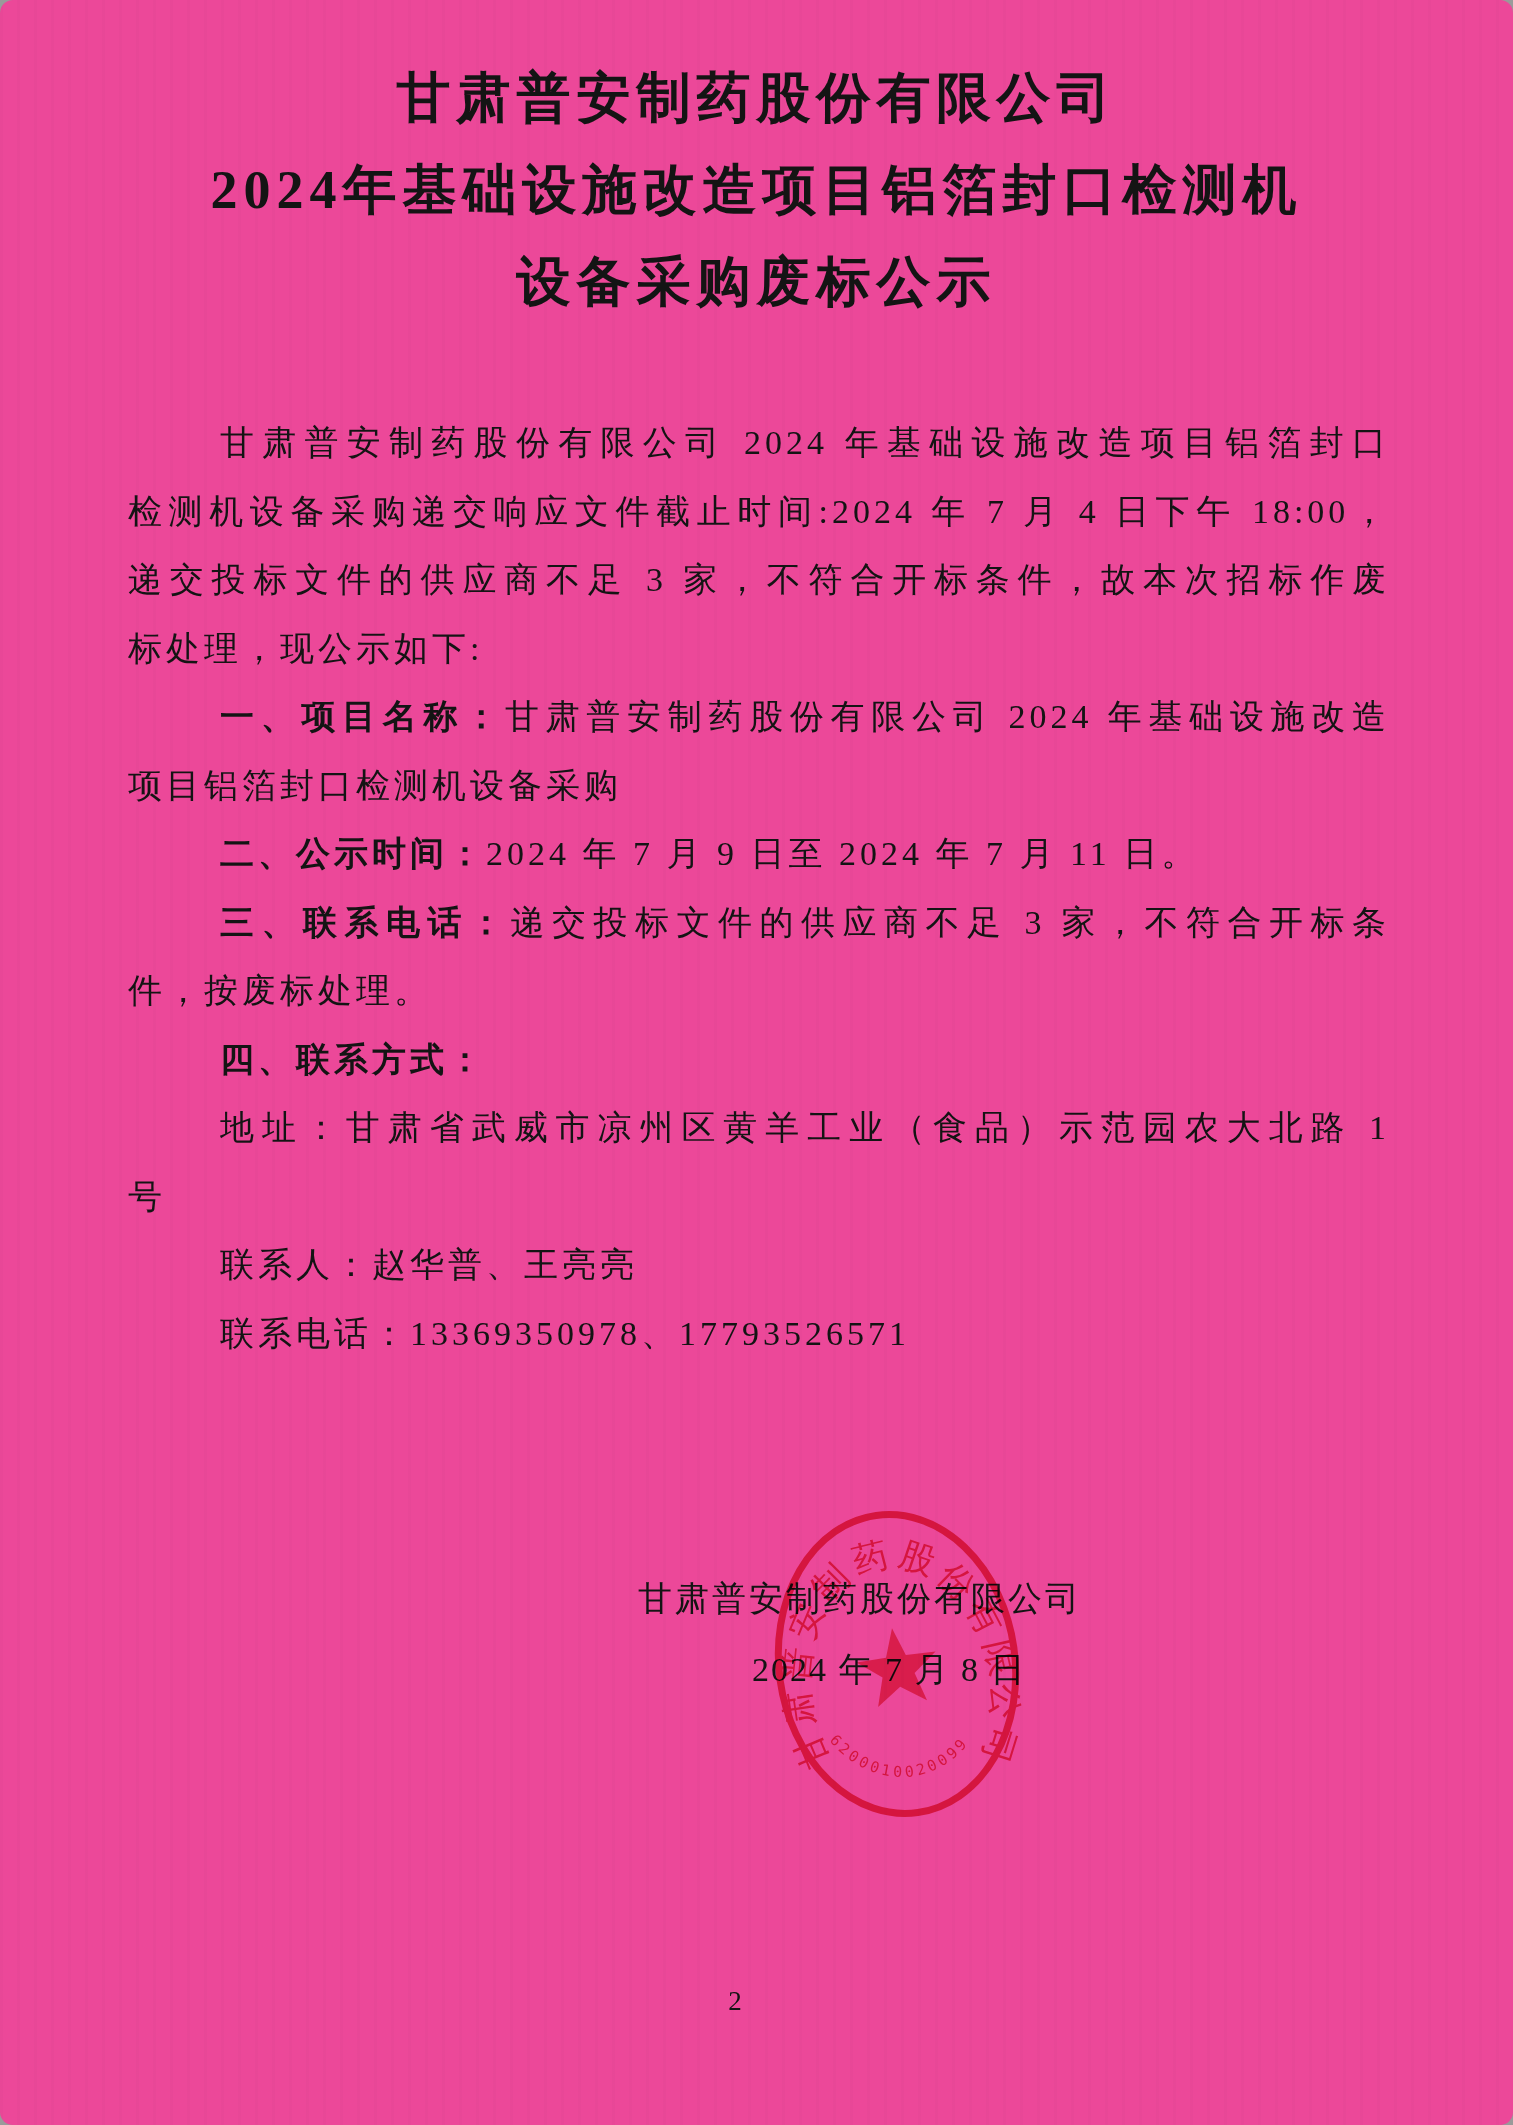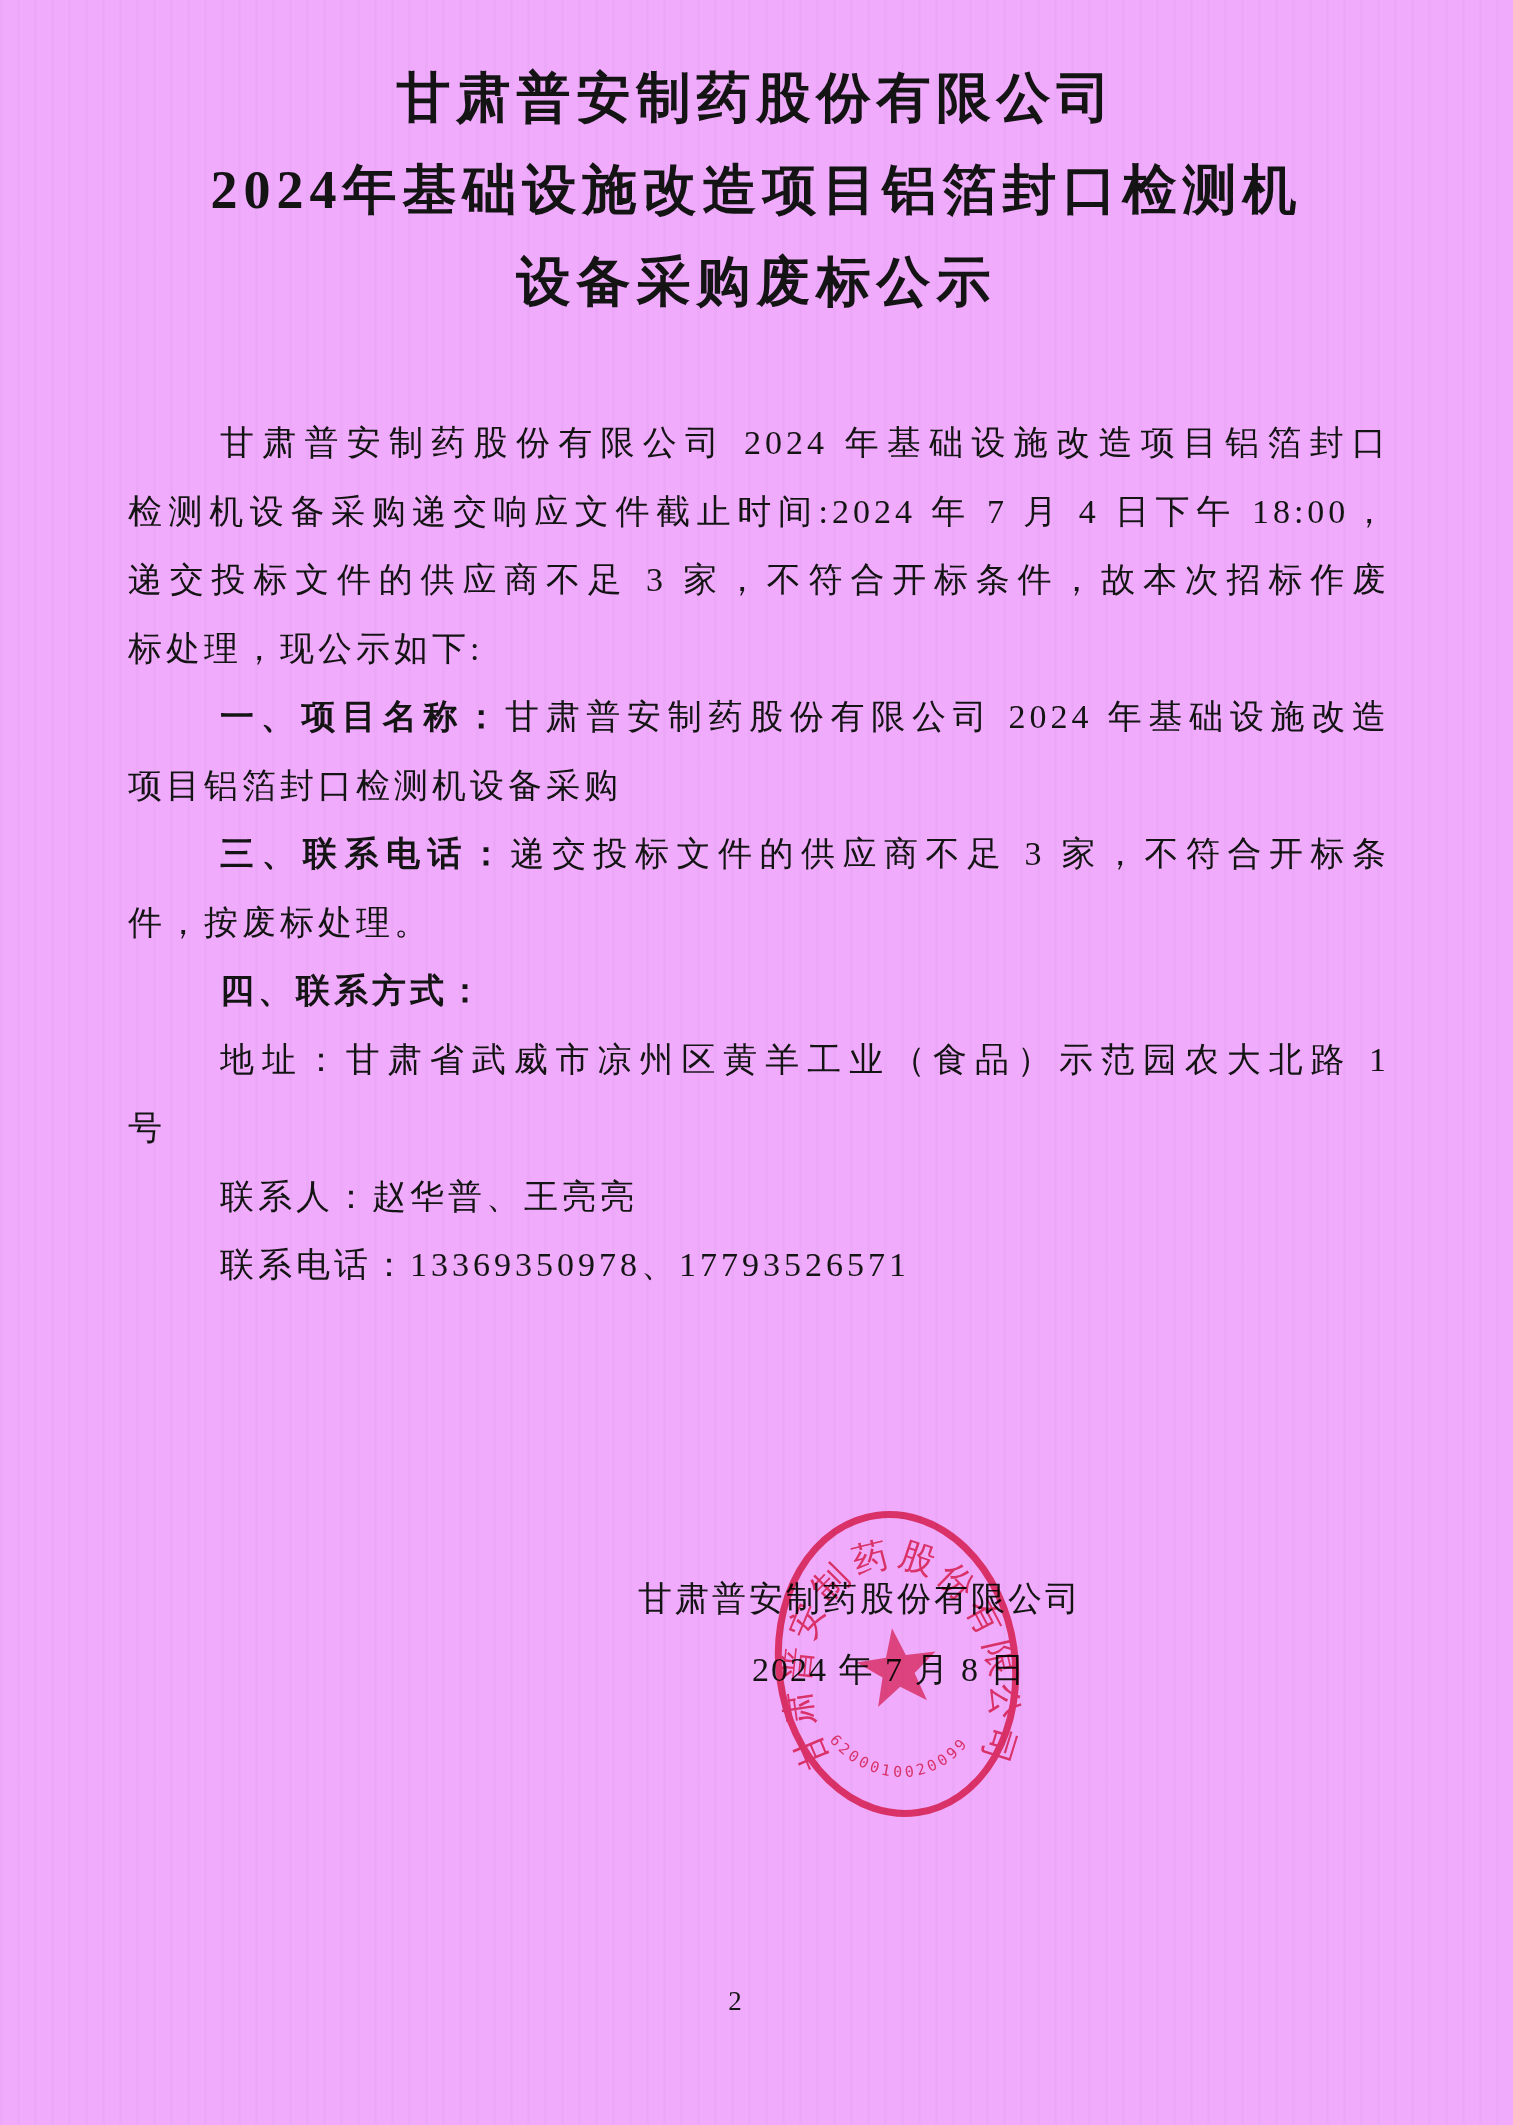--- a/index.html
+++ b/index.html
@@ -1,23 +1,24 @@
 <!DOCTYPE html>
 <html><head>
 <meta charset="utf-8">
 <style>
   html,body{margin:0;padding:0;background:#9a9a9a;}
   .page{
     position:relative;
     width:1513px;height:2125px;
     margin:0 auto;
-    background:#f0abfc;
+    background:#ec4899;
     overflow:hidden;
     font-family:"Liberation Serif","DejaVu Serif",serif;
     color:#141414;
+    border-radius:13px;
   }
   
   .page::before{
     content:"";position:absolute;inset:0;pointer-events:none;
     background:repeating-linear-gradient(90deg,
       rgba(0,0,0,0.014) 0 3px, rgba(0,0,0,0) 3px 17px);
   }
   .title{
     position:absolute;top:52px;left:0;width:1513px;
     text-align:center;font-weight:bold;
@@ -61,20 +62,21 @@
     <div>设备采购废标公示</div>
   </div>
 
   <div class="body-text">
     <div class="line indent fill"><span>甘肃普安制药股份有限公司 2024 年基础设施改造项目铝箔封口</span></div>
     <div class="line fill"><span>检测机设备采购递交响应文件截止时间:2024 年 7 月 4 日下午 18:00，</span></div>
     <div class="line fill"><span>递交投标文件的供应商不足 3 家，不符合开标条件，故本次招标作废</span></div>
     <div class="line"><span>标处理，现公示如下:</span></div>
     <div class="line indent fill"><span class="lbl">一、项目名称：</span><span>甘肃普安制药股份有限公司 2024 年基础设施改造</span></div>
     <div class="line"><span>项目铝箔封口检测机设备采购</span></div>
+    <div class="line indent"><span class="lbl">二、公示时间：</span><span>2024 年 7 月 9 日至 2024 年 7 月 11 日。</span></div>
     <div class="line indent fill"><span class="lbl">三、联系电话：</span><span>递交投标文件的供应商不足 3 家，不符合开标条</span></div>
     <div class="line"><span>件，按废标处理。</span></div>
     <div class="line indent"><span class="lbl">四、联系方式：</span><span></span></div>
     <div class="line indent fill"><span>地址：甘肃省武威市凉州区黄羊工业（食品）示范园农大北路 1</span></div>
     <div class="line"><span>号</span></div>
     <div class="line indent"><span>联系人：赵华普、王亮亮</span></div>
     <div class="line indent"><span>联系电话：13369350978、17793526571</span></div>
   </div>
 
   <div class="sig-company">甘肃普安制药股份有限公司</div>

